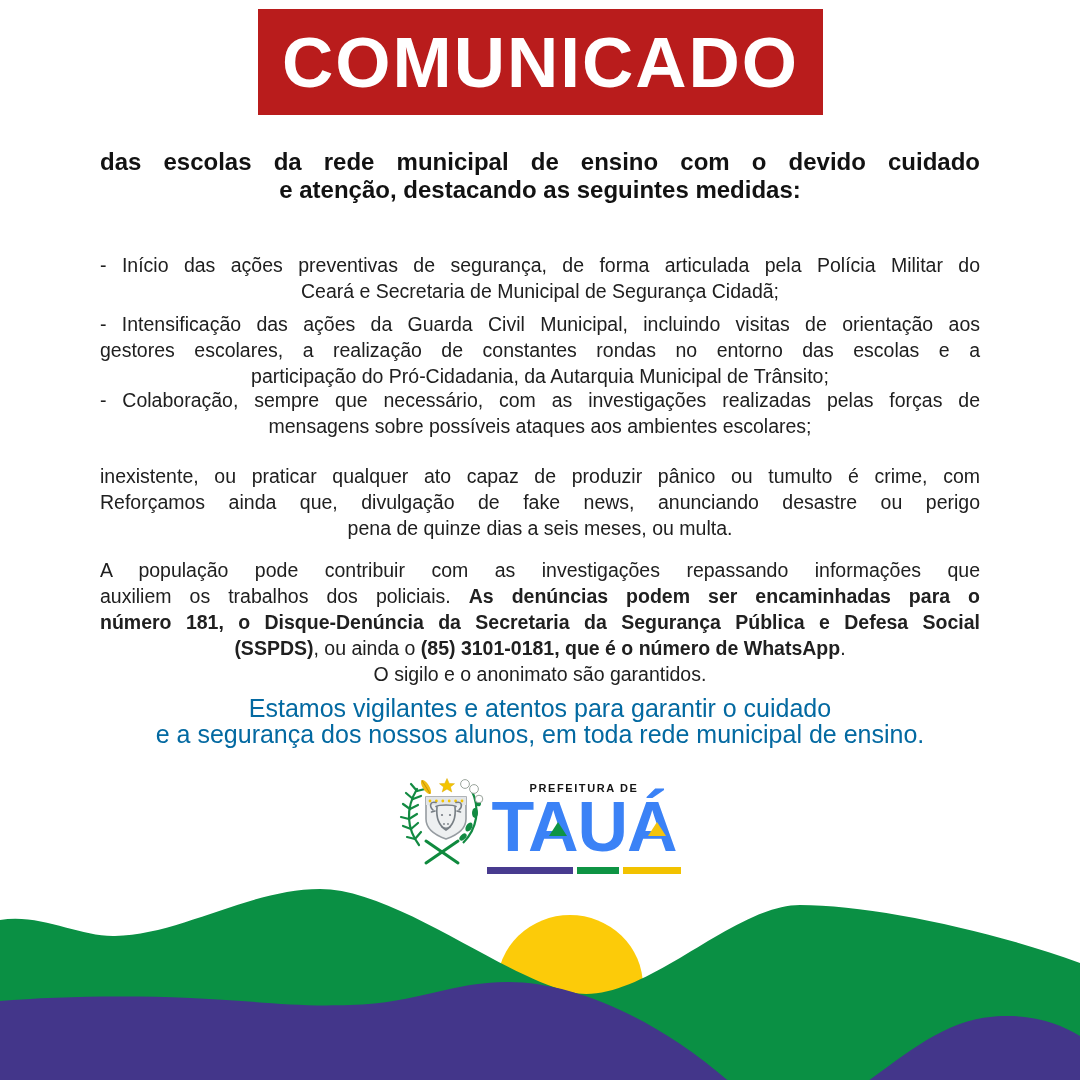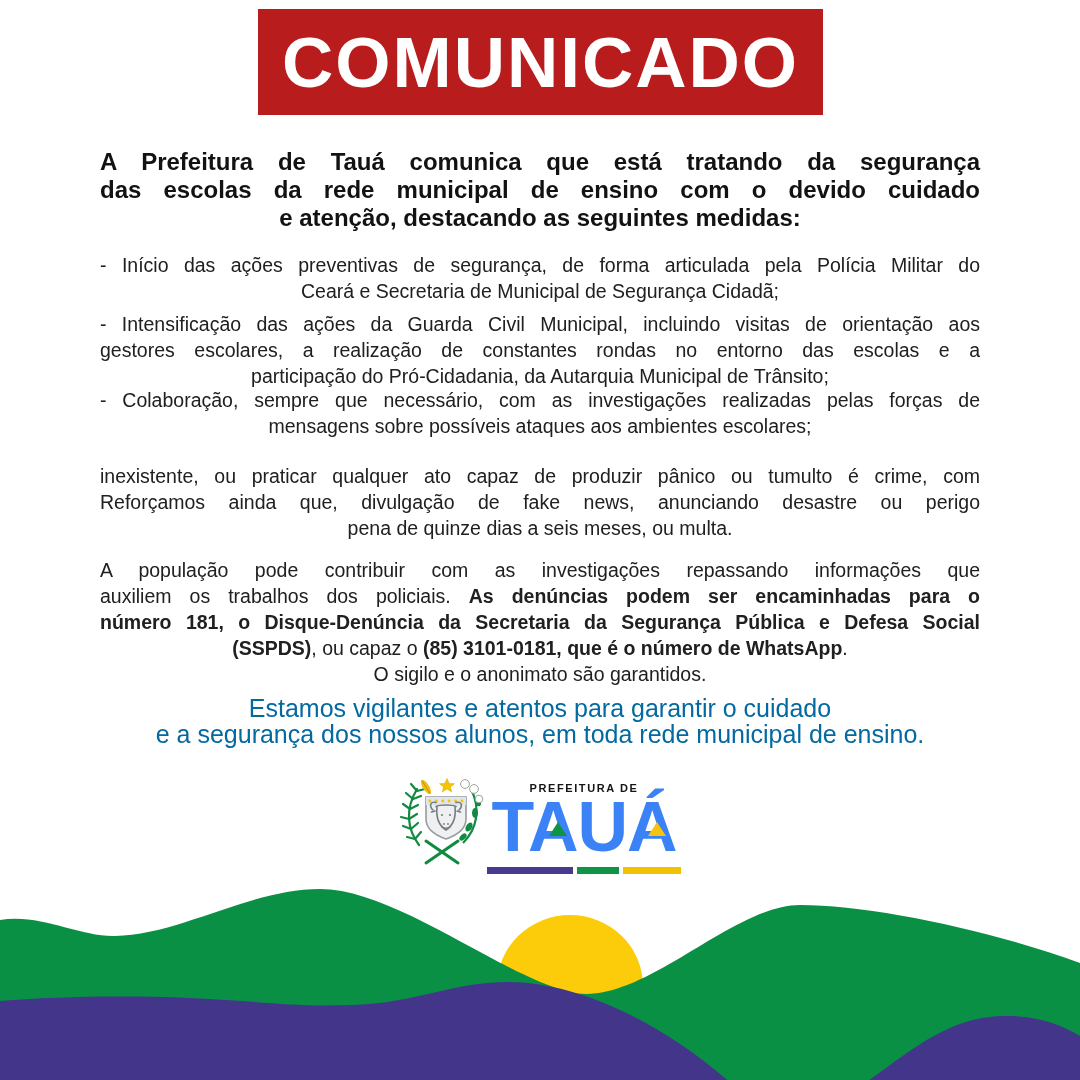--- a/index.html
+++ b/index.html
@@ -51,21 +51,20 @@
 </head>
 <body>
 
 <div class="canvas">
 
   <div class="banner">
     <span>COMUNICADO</span>
   </div>
 
   <section class="para intro" id="intro">
-      <div class="line-j">A Prefeitura de Tauá comunica que está tratando da segurança</div>
       <div class="line-j">das escolas da rede municipal de ensino com o devido cuidado</div>
       <div class="line-c">e atenção, destacando as seguintes medidas:</div>
     </section>
 
   <section class="para" id="b1">
       <div class="line-j">- Início das ações preventivas de segurança, de forma articulada pela Polícia Militar do</div>
       <div class="line-c">Ceará e Secretaria de Municipal de Segurança Cidadã;</div>
     </section>
 
   <section class="para" id="b2">
@@ -82,21 +81,21 @@
   <section class="para" id="reinforce">
       <div class="line-j">inexistente, ou praticar qualquer ato capaz de produzir pânico ou tumulto é crime, com</div>
       <div class="line-j">Reforçamos ainda que, divulgação de fake news, anunciando desastre ou perigo</div>
       <div class="line-c">pena de quinze dias a seis meses, ou multa.</div>
     </section>
 
   <section class="para" id="report">
       <div class="line-j">A população pode contribuir com as investigações repassando informações que</div>
       <div class="line-j"><span>auxiliem os trabalhos dos policiais. </span><span style="font-weight: 700;">As denúncias podem ser encaminhadas para o</span></div>
       <div class="line-j"><span style="font-weight: 700;">número 181, o Disque-Denúncia da Secretaria da Segurança Pública e Defesa Social</span></div>
-      <div class="line-c"><span style="font-weight: 700;">(SSPDS)</span><span>, ou capaz o </span><span style="font-weight: 700;">(85) 3101-0181, que é o número de WhatsApp</span><span>.</span></div>
+      <div class="line-c"><span style="font-weight: 700;">(SSPDS)</span><span>, ou ainda o </span><span style="font-weight: 700;">(85) 3101-0181, que é o número de WhatsApp</span><span>.</span></div>
     </section>
 
   <div class="secrecy">O sigilo e o anonimato são garantidos.</div>
 
   <div class="closing">
     <div>Estamos vigilantes e atentos para garantir o cuidado</div>
     <div>e a segurança dos nossos alunos, em toda rede municipal de ensino.</div>
   </div>
 
   <div class="logo">

